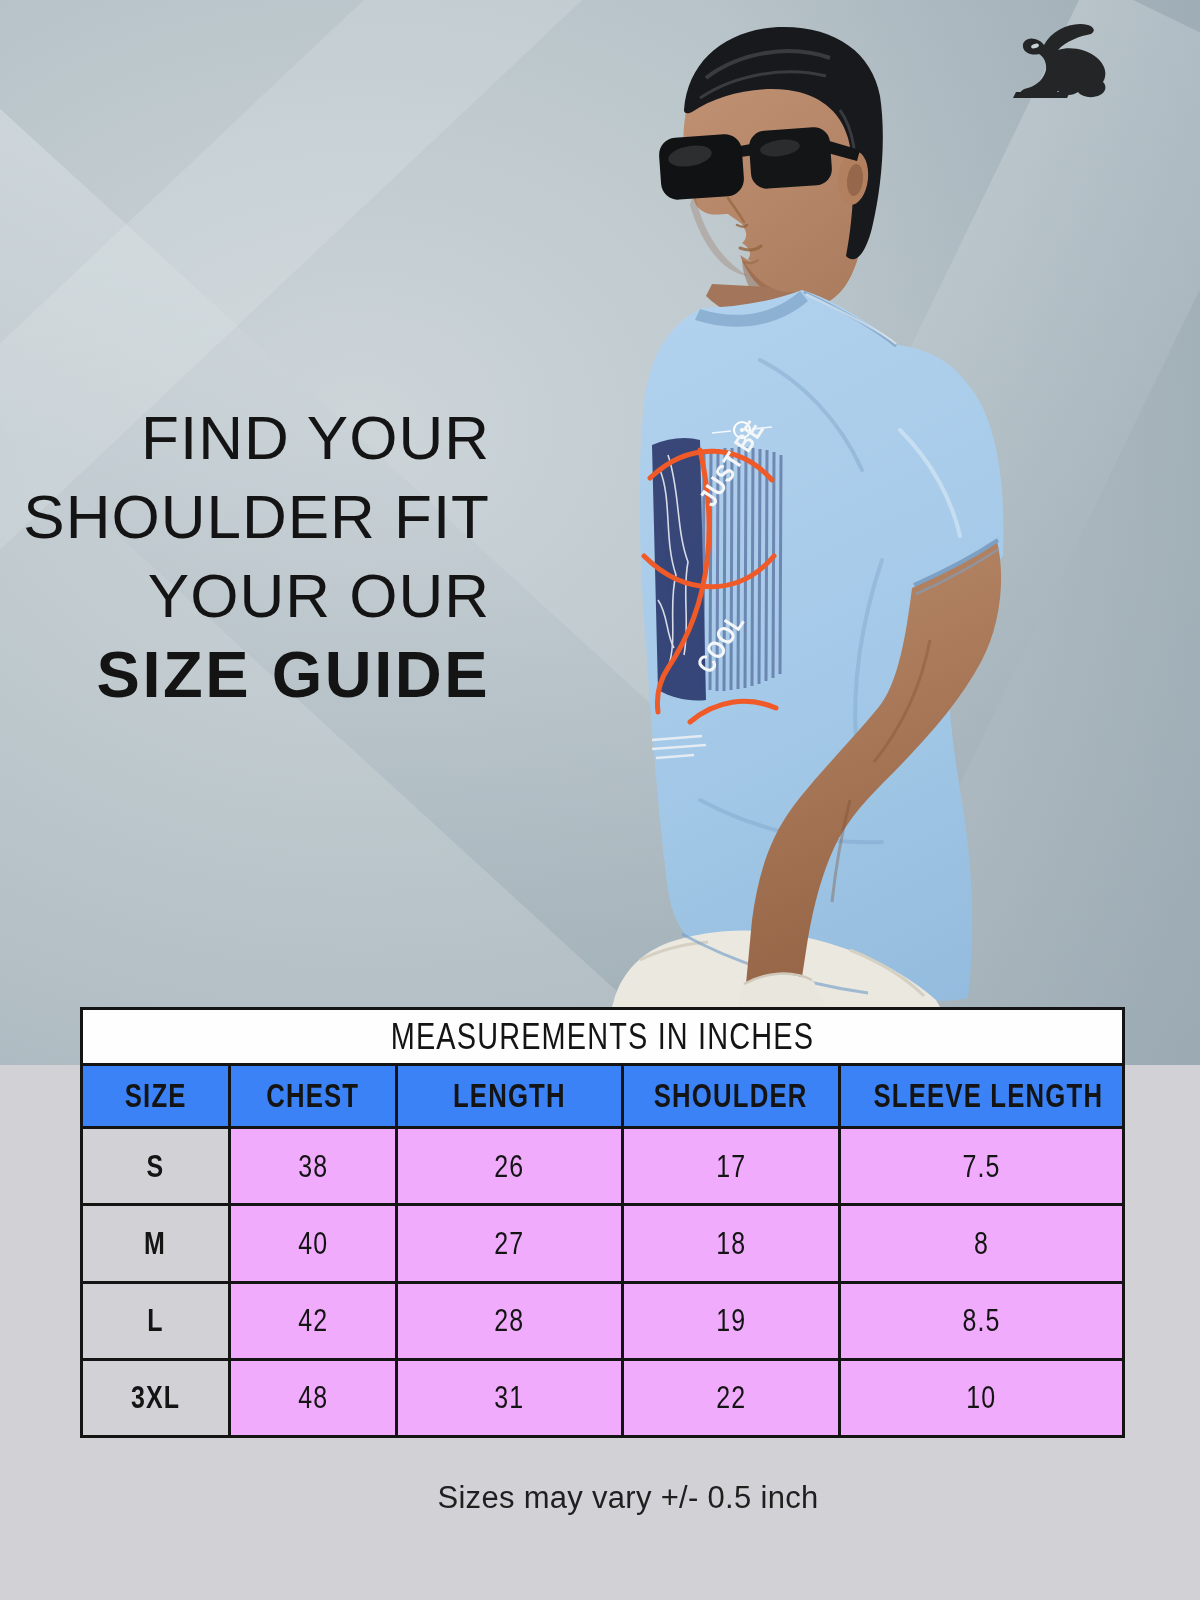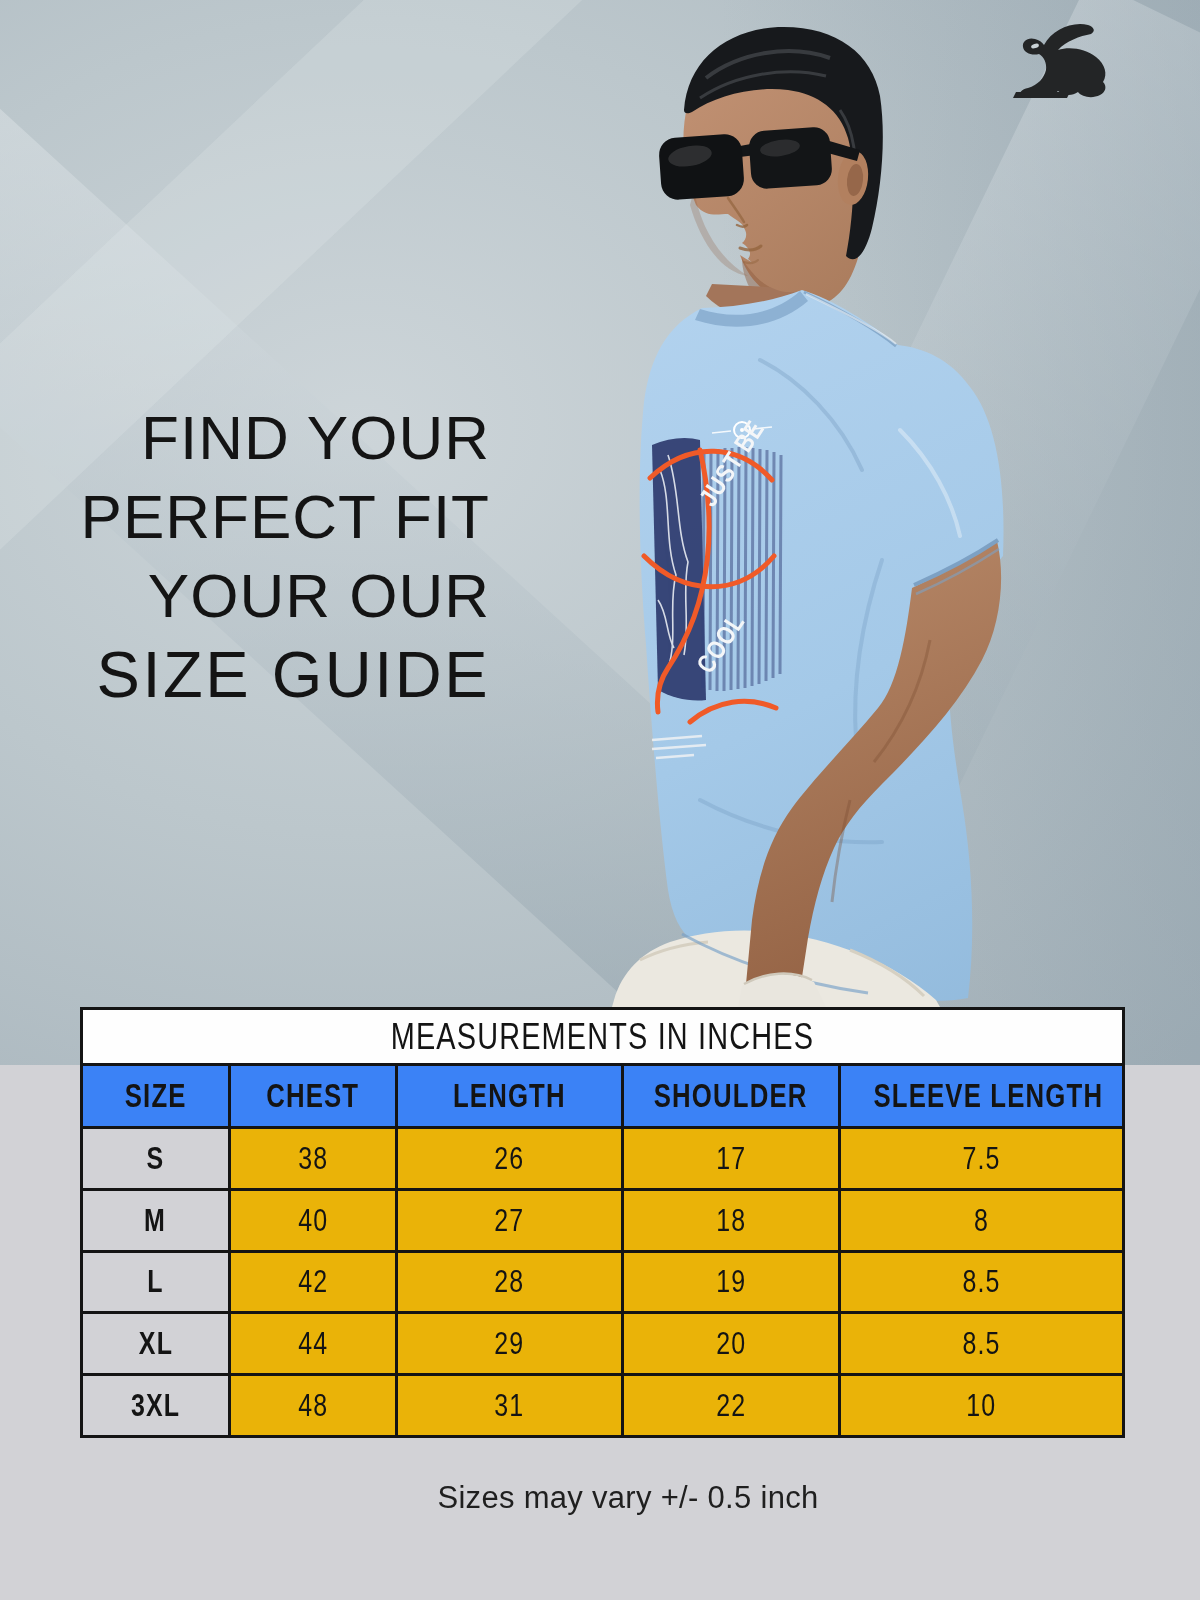--- a/index.html
+++ b/index.html
@@ -13,21 +13,21 @@
     overflow:hidden;
   }
   .photo-svg { position:absolute; left:0; top:0; }
 
   
   .headline {
     position:absolute; left:10px; top:398px; width:480px;
     text-align:center; color:#141414; z-index:2;
   }
   .hl-line { font-size:62px; line-height:79px; font-weight:normal; letter-spacing:1px;text-align:right; }
-  .hl-bold { font-size:65px; font-weight:normal; letter-spacing:2.5px; }
+  .hl-bold { font-size:65px; font-weight:bold; letter-spacing:2.5px; }
 
   
   .brand-logo { position:absolute; left:1008px; top:18px; z-index:2; }
 
   
   .bottom-section {
     position:absolute; left:0; top:1065px; width:1200px; height:535px;
     background:#d2d2d6;
   }
 
@@ -36,21 +36,21 @@
     position:absolute; left:80px; top:1007px; width:1042px; height:431px;
     border-collapse:collapse; table-layout:fixed; z-index:4;
     background:#d2d2d6; color:#141414; text-align:center;
     border:3px solid #141414;
   }
   .size-table th, .size-table td { border:3px solid #141414; padding:0; overflow:hidden; }
   .title-row th { background:#fefefe; height:53px; font-size:37px; font-weight:normal; }
   .header-row th { background:#3b82f6; height:60px; font-size:33px; font-weight:bold; }
   .size-table tbody tr { height:52px; }
   .size-table tbody th { font-size:32px; font-weight:bold; background:#d2d2d6; }
-  .size-table tbody td { font-size:32px; font-weight:normal; background:#eab308; }
+  .size-table tbody td { font-size:32px; font-weight:normal; background:#f0abfc; }
   .cond { display:inline-block; transform:scaleX(0.78); transform-origin:center; letter-spacing:1.5px; white-space:nowrap; }
 
   
   .footer-note {
     position:absolute; left:0; top:1480px; width:1200px; text-align:center;
     font-size:31px; color:#1f1f1f; letter-spacing:0.3px; z-index:4;margin-left:28px;
   }
 </style>
 </head>
 <body>
@@ -211,21 +211,21 @@
           <path d="M916 594 C948 580 979 562 999 549" stroke-width="2.5" opacity="0.6"></path>
         </g>
 
         <path d="M742 986 C765 972 790 970 814 982 L826 1007 L738 1007 Z" fill="#e9e6de"></path>
         <path d="M744 984 C766 972 792 970 812 980" fill="none" stroke="#cfc9bb" stroke-width="2.5"></path>
       </g>
     </svg>
 
     <div class="headline">
       <div class="hl-line">FIND YOUR</div>
-      <div class="hl-line">PERFECT FIT</div>
+      <div class="hl-line">SHOULDER FIT</div>
       <div class="hl-line">YOUR OUR</div>
       <div class="hl-line hl-bold">SIZE GUIDE</div>
     </div>
 
     <svg class="brand-logo" width="115" height="82" viewBox="0 0 115 82">
       <path d="M36 27 C44 12 64 3 80 7 C86 9 88 13 83 16 C72 18 58 23 50 32
                C62 28 78 31 88 39 C97 46 100 56 95 64 C99 68 98 74 92 77
                C84 81 74 79 70 74 C64 78 56 78 50 73 C46 77 38 80 30 79
                L12 79 C10 75 14 71 20 70 C30 67 36 60 38 52 C39 45 36 39 31 36
                C24 38 16 35 15 29 C14 23 20 19 27 21 C31 22 34 24 36 27 Z" fill="#232526"></path>
@@ -272,27 +272,20 @@
         <td><span class="cond">8</span></td>
       </tr>
       <tr>
         <th><span class="cond">L</span></th>
         <td><span class="cond">42</span></td>
         <td><span class="cond">28</span></td>
         <td><span class="cond">19</span></td>
         <td><span class="cond">8.5</span></td>
       </tr>
       <tr>
-        <th><span class="cond">XL</span></th>
-        <td><span class="cond">44</span></td>
-        <td><span class="cond">29</span></td>
-        <td><span class="cond">20</span></td>
-        <td><span class="cond">8.5</span></td>
-      </tr>
-      <tr>
         <th><span class="cond">3XL</span></th>
         <td><span class="cond">48</span></td>
         <td><span class="cond">31</span></td>
         <td><span class="cond">22</span></td>
         <td><span class="cond">10</span></td>
       </tr>
     </tbody>
   </table>
 
   <div class="footer-note">Sizes may vary +/- 0.5 inch</div>

